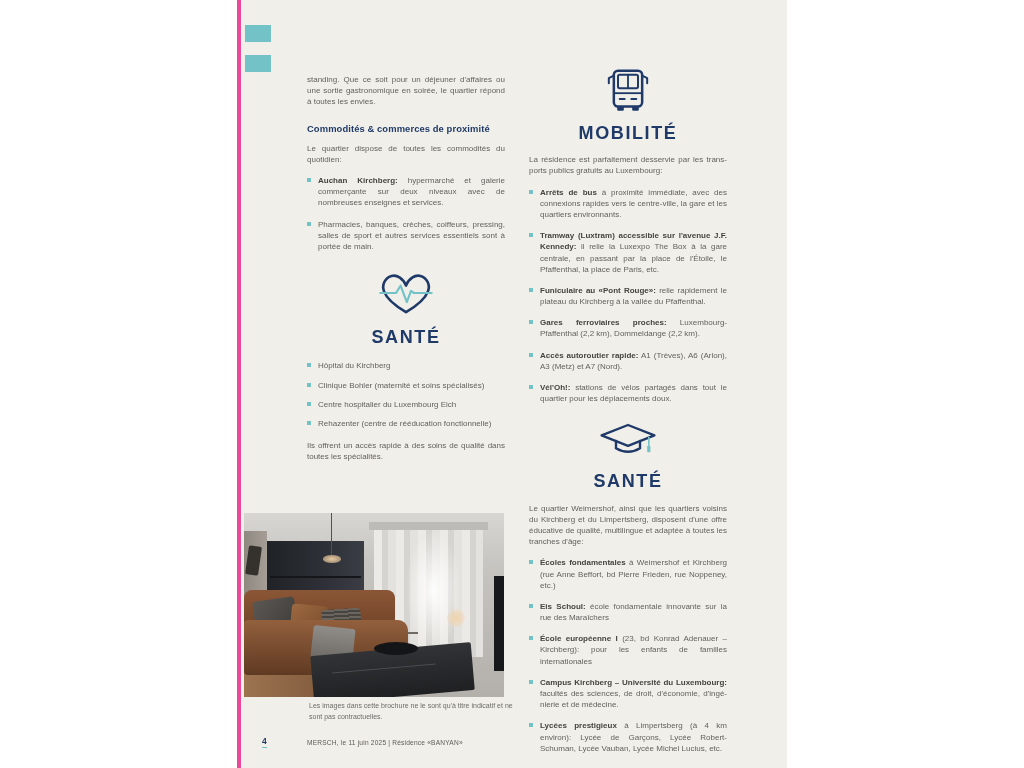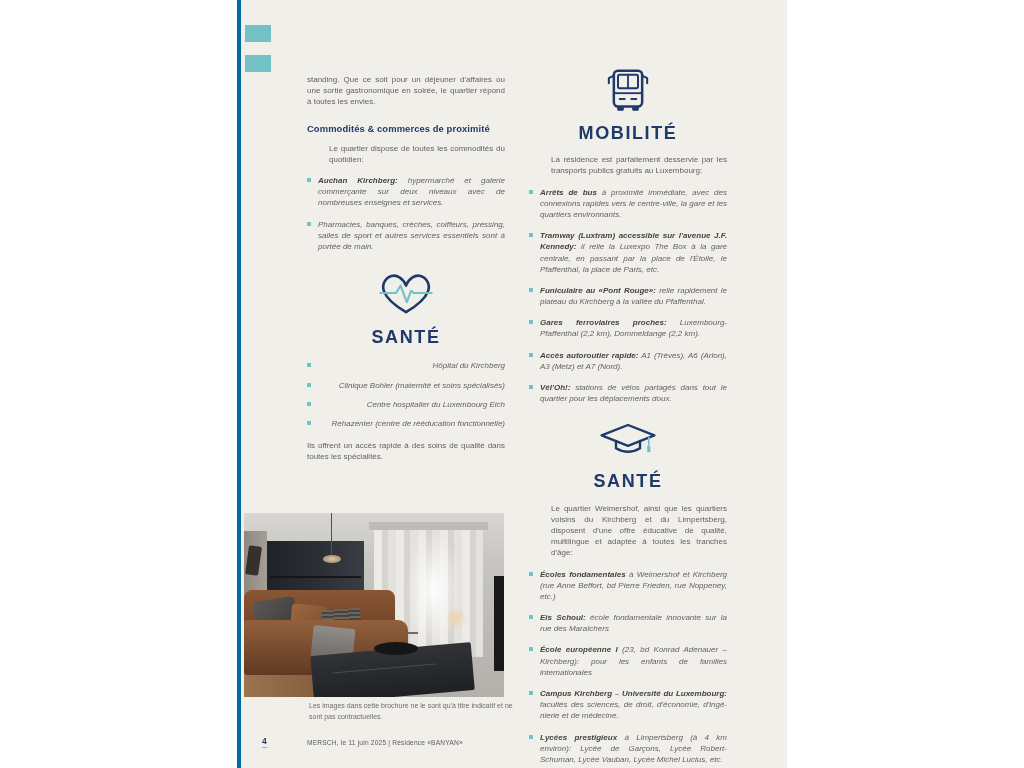--- a/index.html
+++ b/index.html
@@ -1,35 +1,35 @@
 <!DOCTYPE html>
 <html><head>
 <meta charset="utf-8">
 <style>
   * { margin: 0; padding: 0; box-sizing: border-box; }
   html, body { width: 1024px; height: 768px; background: #ffffff; font-family: "Liberation Sans", sans-serif; overflow: hidden; }
   .canvas { position: relative; width: 1024px; height: 768px; background: #ffffff; }
-  .page { position: absolute; left: 237px; top: 0; width: 550px; height: 768px; background: #f1efea; border-left: 4px solid #0369a1; }
+  .page { position: absolute; left: 237px; top: 0; width: 550px; height: 768px; background: #f1efea; border-left: 4px solid #ec4899; }
   .accent-sq { position: absolute; left: 4px; width: 26px; height: 17px; background: #72c2c8; }
   .sq1 { top: 25px; } .sq2 { top: 55px; }
 
   .col { position: absolute; top: 0; width: 198px; font-size: 8px; line-height: 1.4; color: #63625e; }
   .col-left  { left: 66px; }
   .col-right { left: 288px; }
 
   p.body { text-align: justify; }
   .intro { margin-top: 74px; }
 
   h2.sub { font-size: 9.4px; font-weight: bold; color: #1f3a68; margin-top: 14px; letter-spacing: .1px; }
-  .lead { margin-top: 8px; text-align: justify; margin-left: 22px; }
+  .lead { margin-top: 8px; text-align: justify; }
   .outro { margin-top: 11px; text-align: justify; }
 
-  ul.blist { list-style: none; margin-top: 10px; font-style: italic; }
+  ul.blist { list-style: none; margin-top: 10px; }
   ul.blist li { position: relative; padding-left: 11px; margin-bottom: 10px; text-align: justify; }
-  ul.blist.tight li { margin-bottom: 8px; text-align: right; }
+  ul.blist.tight li { margin-bottom: 8px; text-align: left; }
   .mk { position: absolute; left: 0; top: 3px; width: 4px; height: 4px; background: #72c2c8; display: inline-block; }
   .bld { font-weight: bold; color: #45443f; }
 
   .sec-head { text-align: center; }
   .sec-head .icon-wrap { display: block; margin-top: 16px; }
   .sec-head h1 { font-size: 18px; font-weight: bold; color: #1f3a68; letter-spacing: 1.6px; margin-top: 7px; }
   .col-right .first-icon { margin-top: 64px; }
 
   .photo { position: absolute; left: 3px; top: 513px; width: 260px; height: 184px; overflow: hidden; background: linear-gradient(#cfcdc9, #b3b0ab); }
   .ph { position: absolute; }

